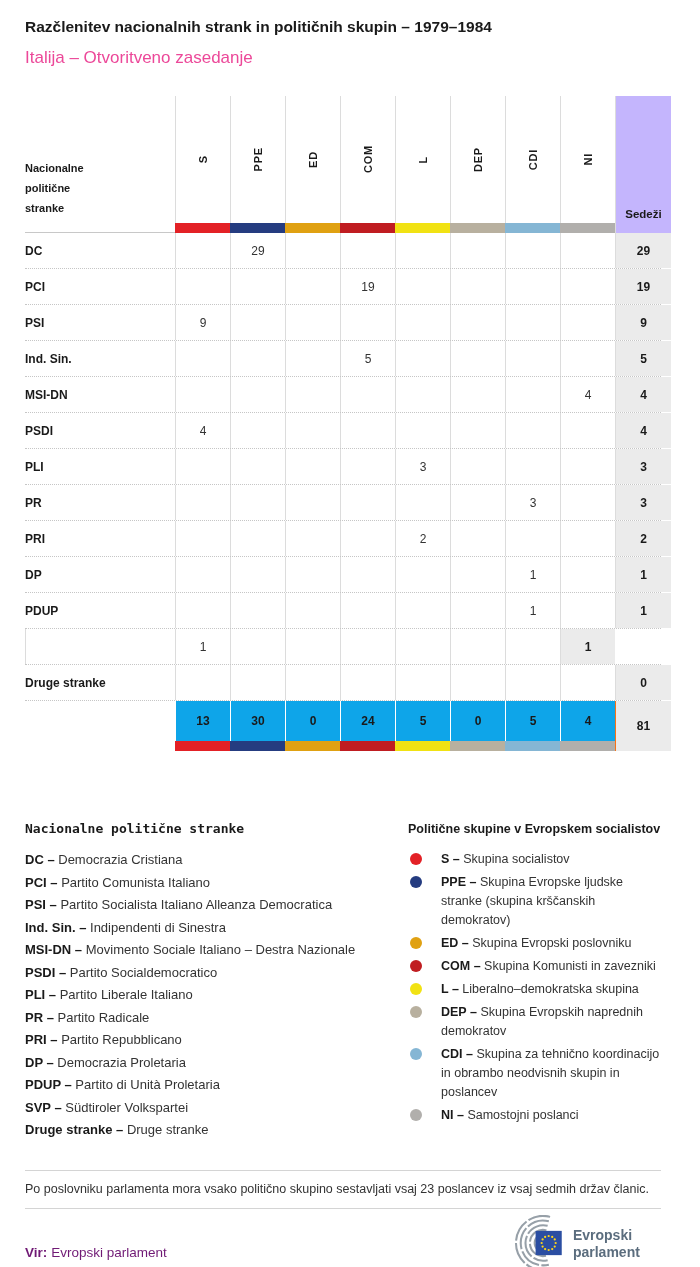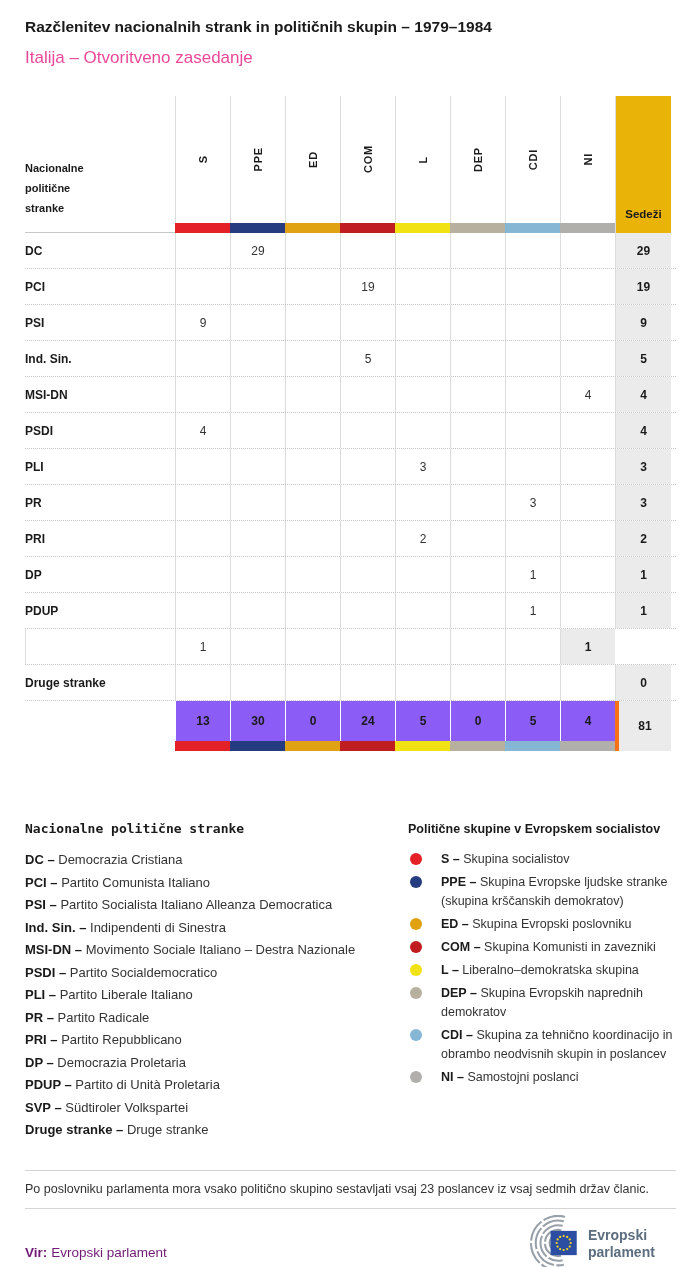--- a/index.html
+++ b/index.html
@@ -1,18 +1,18 @@
 <!DOCTYPE html>
 <html><head>
 <meta charset="utf-8">
 <style>
   html,body { margin:0; padding:0; background:#ffffff; }
   .page {
     position:relative; width:700px; height:1267px; overflow:hidden;
-    box-sizing:border-box; padding:18px 24px 0 25px;
+    box-sizing:border-box; padding:18px 39px 0 25px;
     background:#ffffff; color:#1a1a1a;
     font-family:"Liberation Sans", sans-serif;
   }
   .title { font-size:15.5px; font-weight:bold; margin:0 0 12px 0; color:#1a1a1a; }
   .subtitle { font-size:17px; font-weight:400; color:#ec4899; margin:0 0 28px 0; }
 
   
   .grid { display:grid; grid-template-columns:150px repeat(8,55px) 56px; }
   .thead { grid-template-rows:127px 10px; }
   .corner {
@@ -22,39 +22,39 @@
   }
   .corner span{ display:block; width:62px; font-weight:bold; font-size:11px;
     line-height:20px; overflow-wrap:break-word; word-break:break-word; }
   .ghead { grid-row:1; display:flex; align-items:center; justify-content:center;
     border-left:1px solid #dcdcdc; box-sizing:border-box; }
   .rot { writing-mode:vertical-rl; transform:rotate(180deg);
     font-weight:bold; font-size:11px; letter-spacing:0.8px; }
   .gbar { grid-row:2; }
   .c2{grid-column:2}.c3{grid-column:3}.c4{grid-column:4}.c5{grid-column:5}
   .c6{grid-column:6}.c7{grid-column:7}.c8{grid-column:8}.c9{grid-column:9}
-  .shead { grid-column:10; grid-row:1/3; background:#eab308;
+  .shead { grid-column:10; grid-row:1/3; background:#c4b5fd;
     display:flex; align-items:flex-end; justify-content:center;
     padding-bottom:13px; box-sizing:border-box; border-left:1px solid #dcdcdc;
     font-weight:bold; font-size:11.5px; }
   .trow { height:35px; border-bottom:1px dotted #c6c6c6; }
   .trow .lbl { display:flex; align-items:center; font-weight:bold; font-size:12px; }
   .trow .val { display:flex; align-items:center; justify-content:center;
     font-size:12px; color:#333333; border-left:1px solid #dcdcdc; box-sizing:border-box; }
   .trow .seat { display:flex; align-items:center; justify-content:center;
     font-size:12px; font-weight:bold; background:#ebebeb;
     border-left:1px solid #dcdcdc; box-sizing:border-box; }
   .totals { grid-template-rows:40px 10px; }
   .tspacer { grid-column:1; grid-row:1/3; background:#ffffff; }
-  .tval { grid-row:1; background:#8b5cf6; display:flex; align-items:center;
+  .tval { grid-row:1; background:#0ea5e9; display:flex; align-items:center;
     justify-content:center; font-size:12px; font-weight:bold;
     border-left:1px solid #ffffff; box-sizing:border-box; }
   .tseat { grid-column:10; grid-row:1/3; background:#ebebeb; display:flex;
     align-items:center; justify-content:center; font-size:12px; font-weight:bold;
-    border-left:4px solid #f97316; box-sizing:border-box; }
+    border-left:1px solid #f97316; box-sizing:border-box; }
   .tstrip { grid-row:2; }
 
   
   .legend { display:flex; margin-top:70px; }
   .leg-left { width:383px; flex:0 0 383px; }
   .leg-left h3 { font-family:"DejaVu Sans Mono", monospace; font-size:13px;
     font-weight:bold; margin:0 0 13px 0; }
   .pitem { font-size:13px; line-height:22.5px; color:#333333; }
   .pitem b { color:#1a1a1a; }
   .leg-right { flex:1; }

